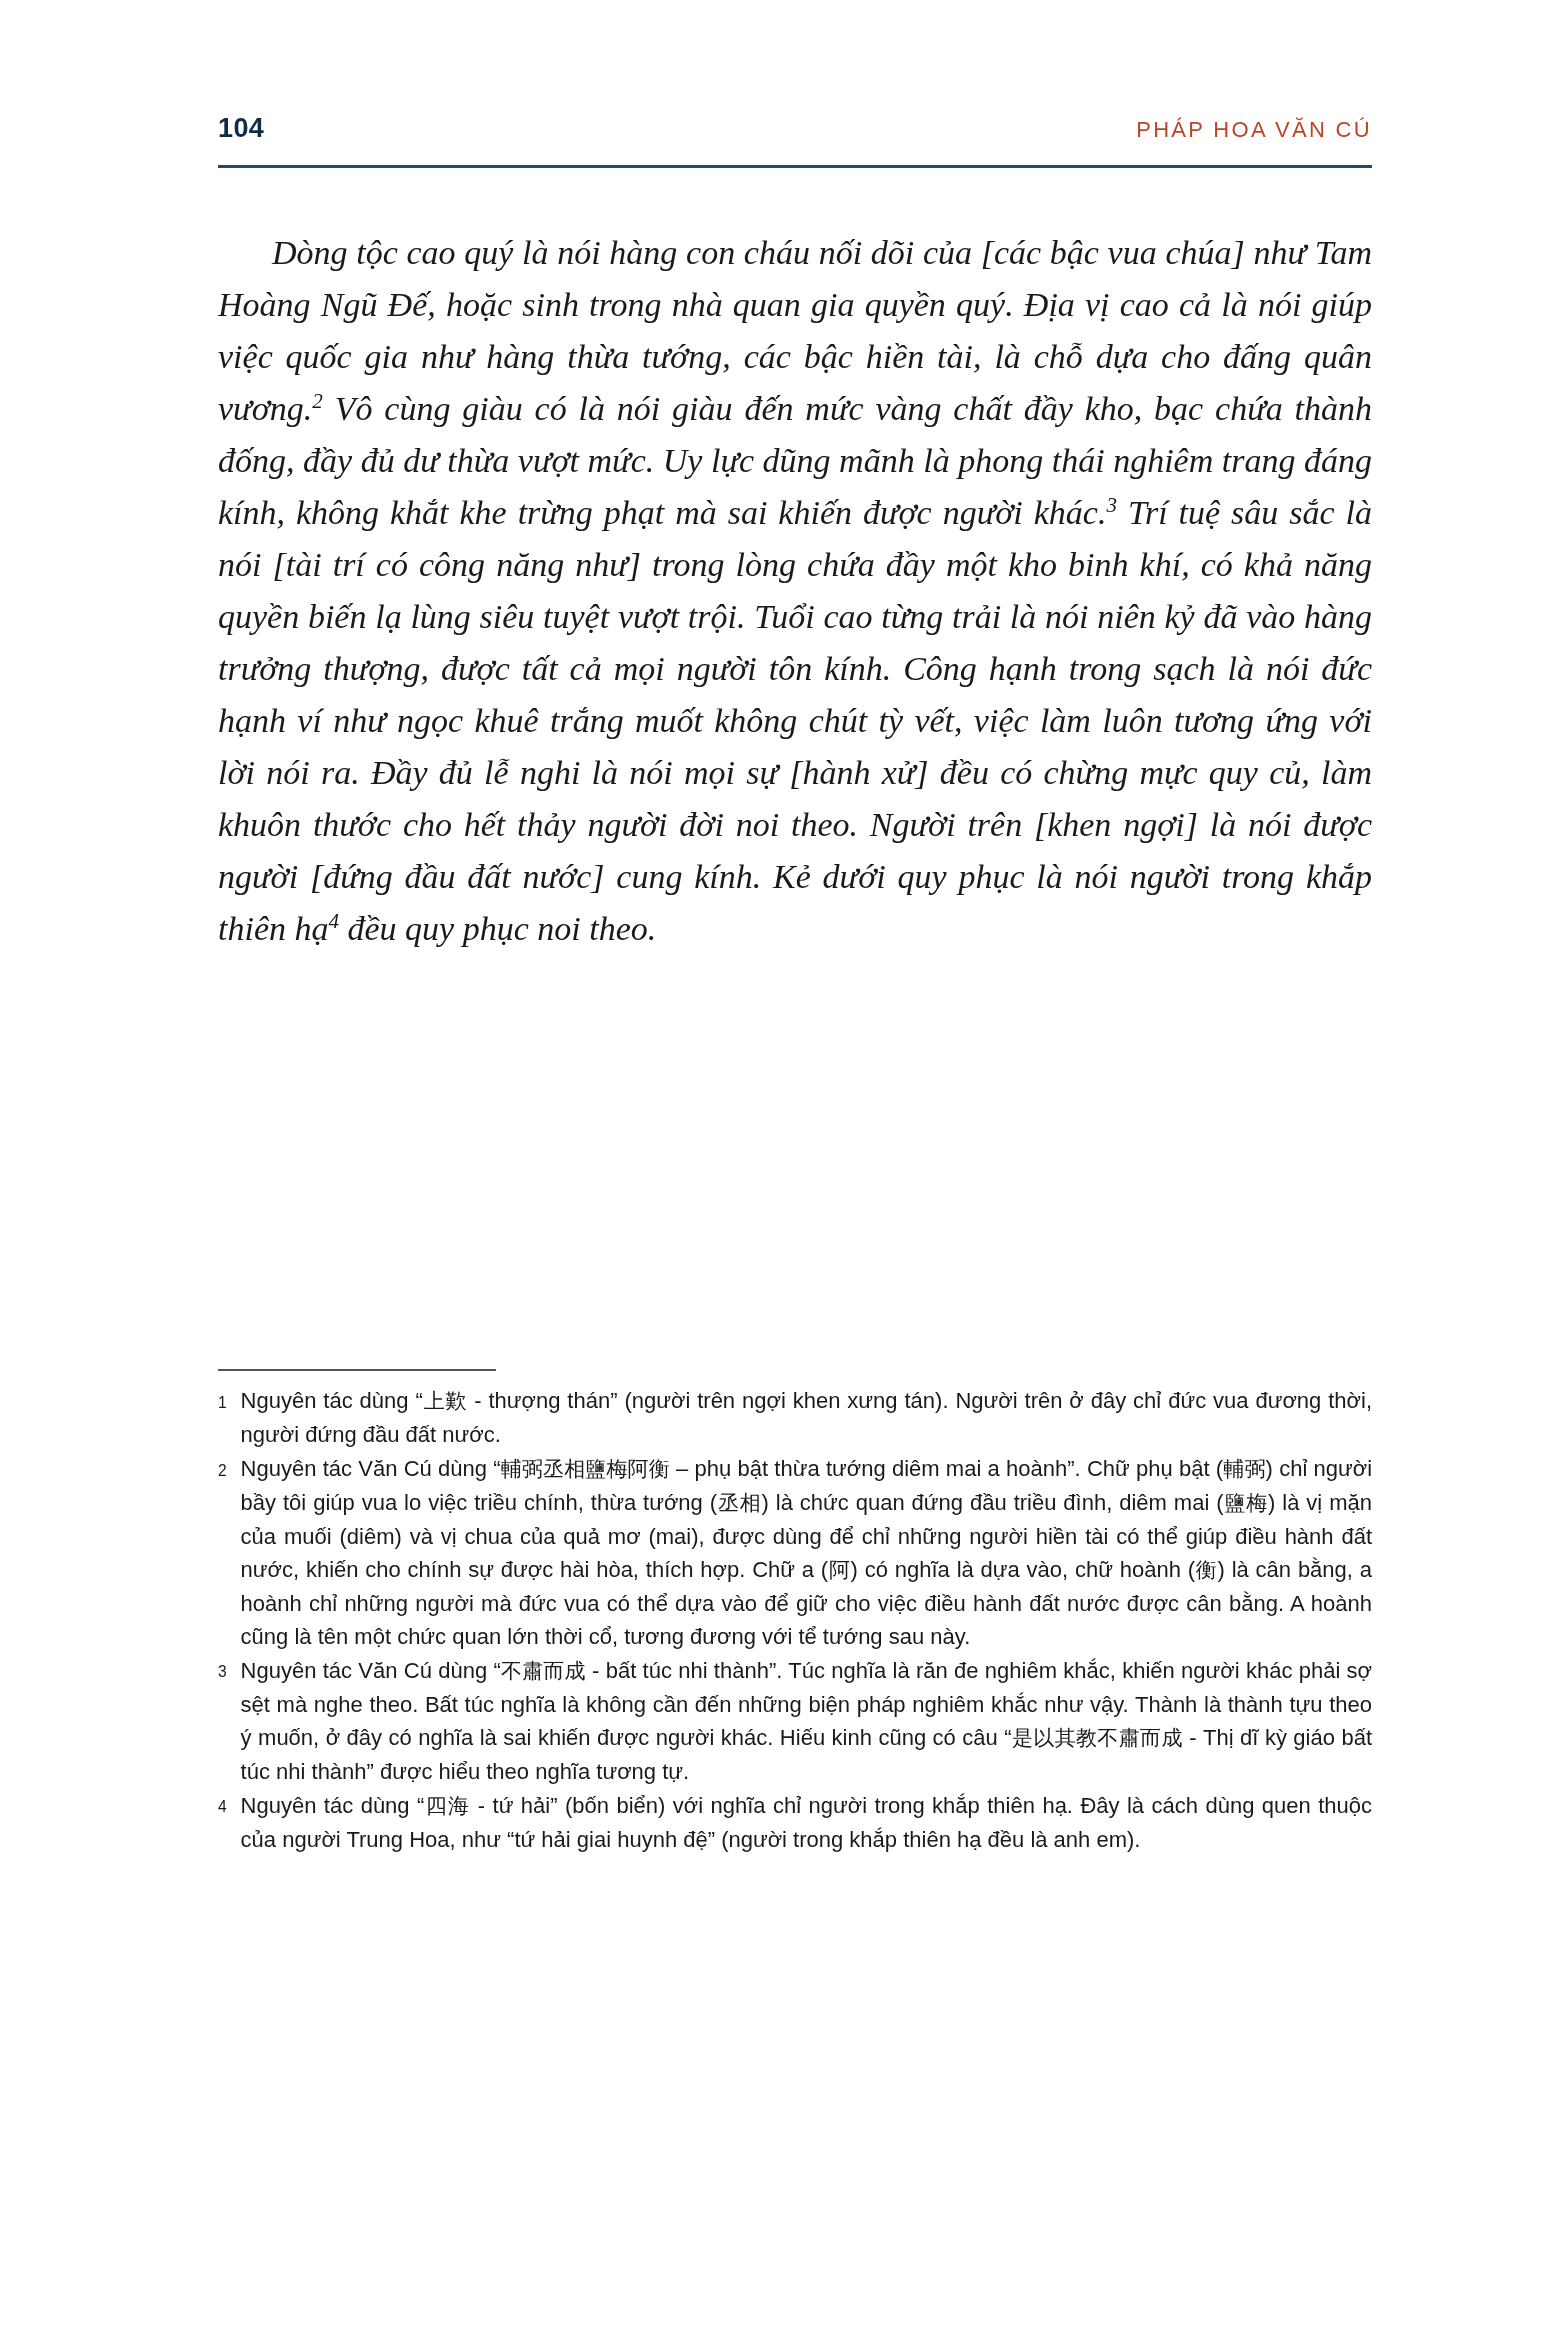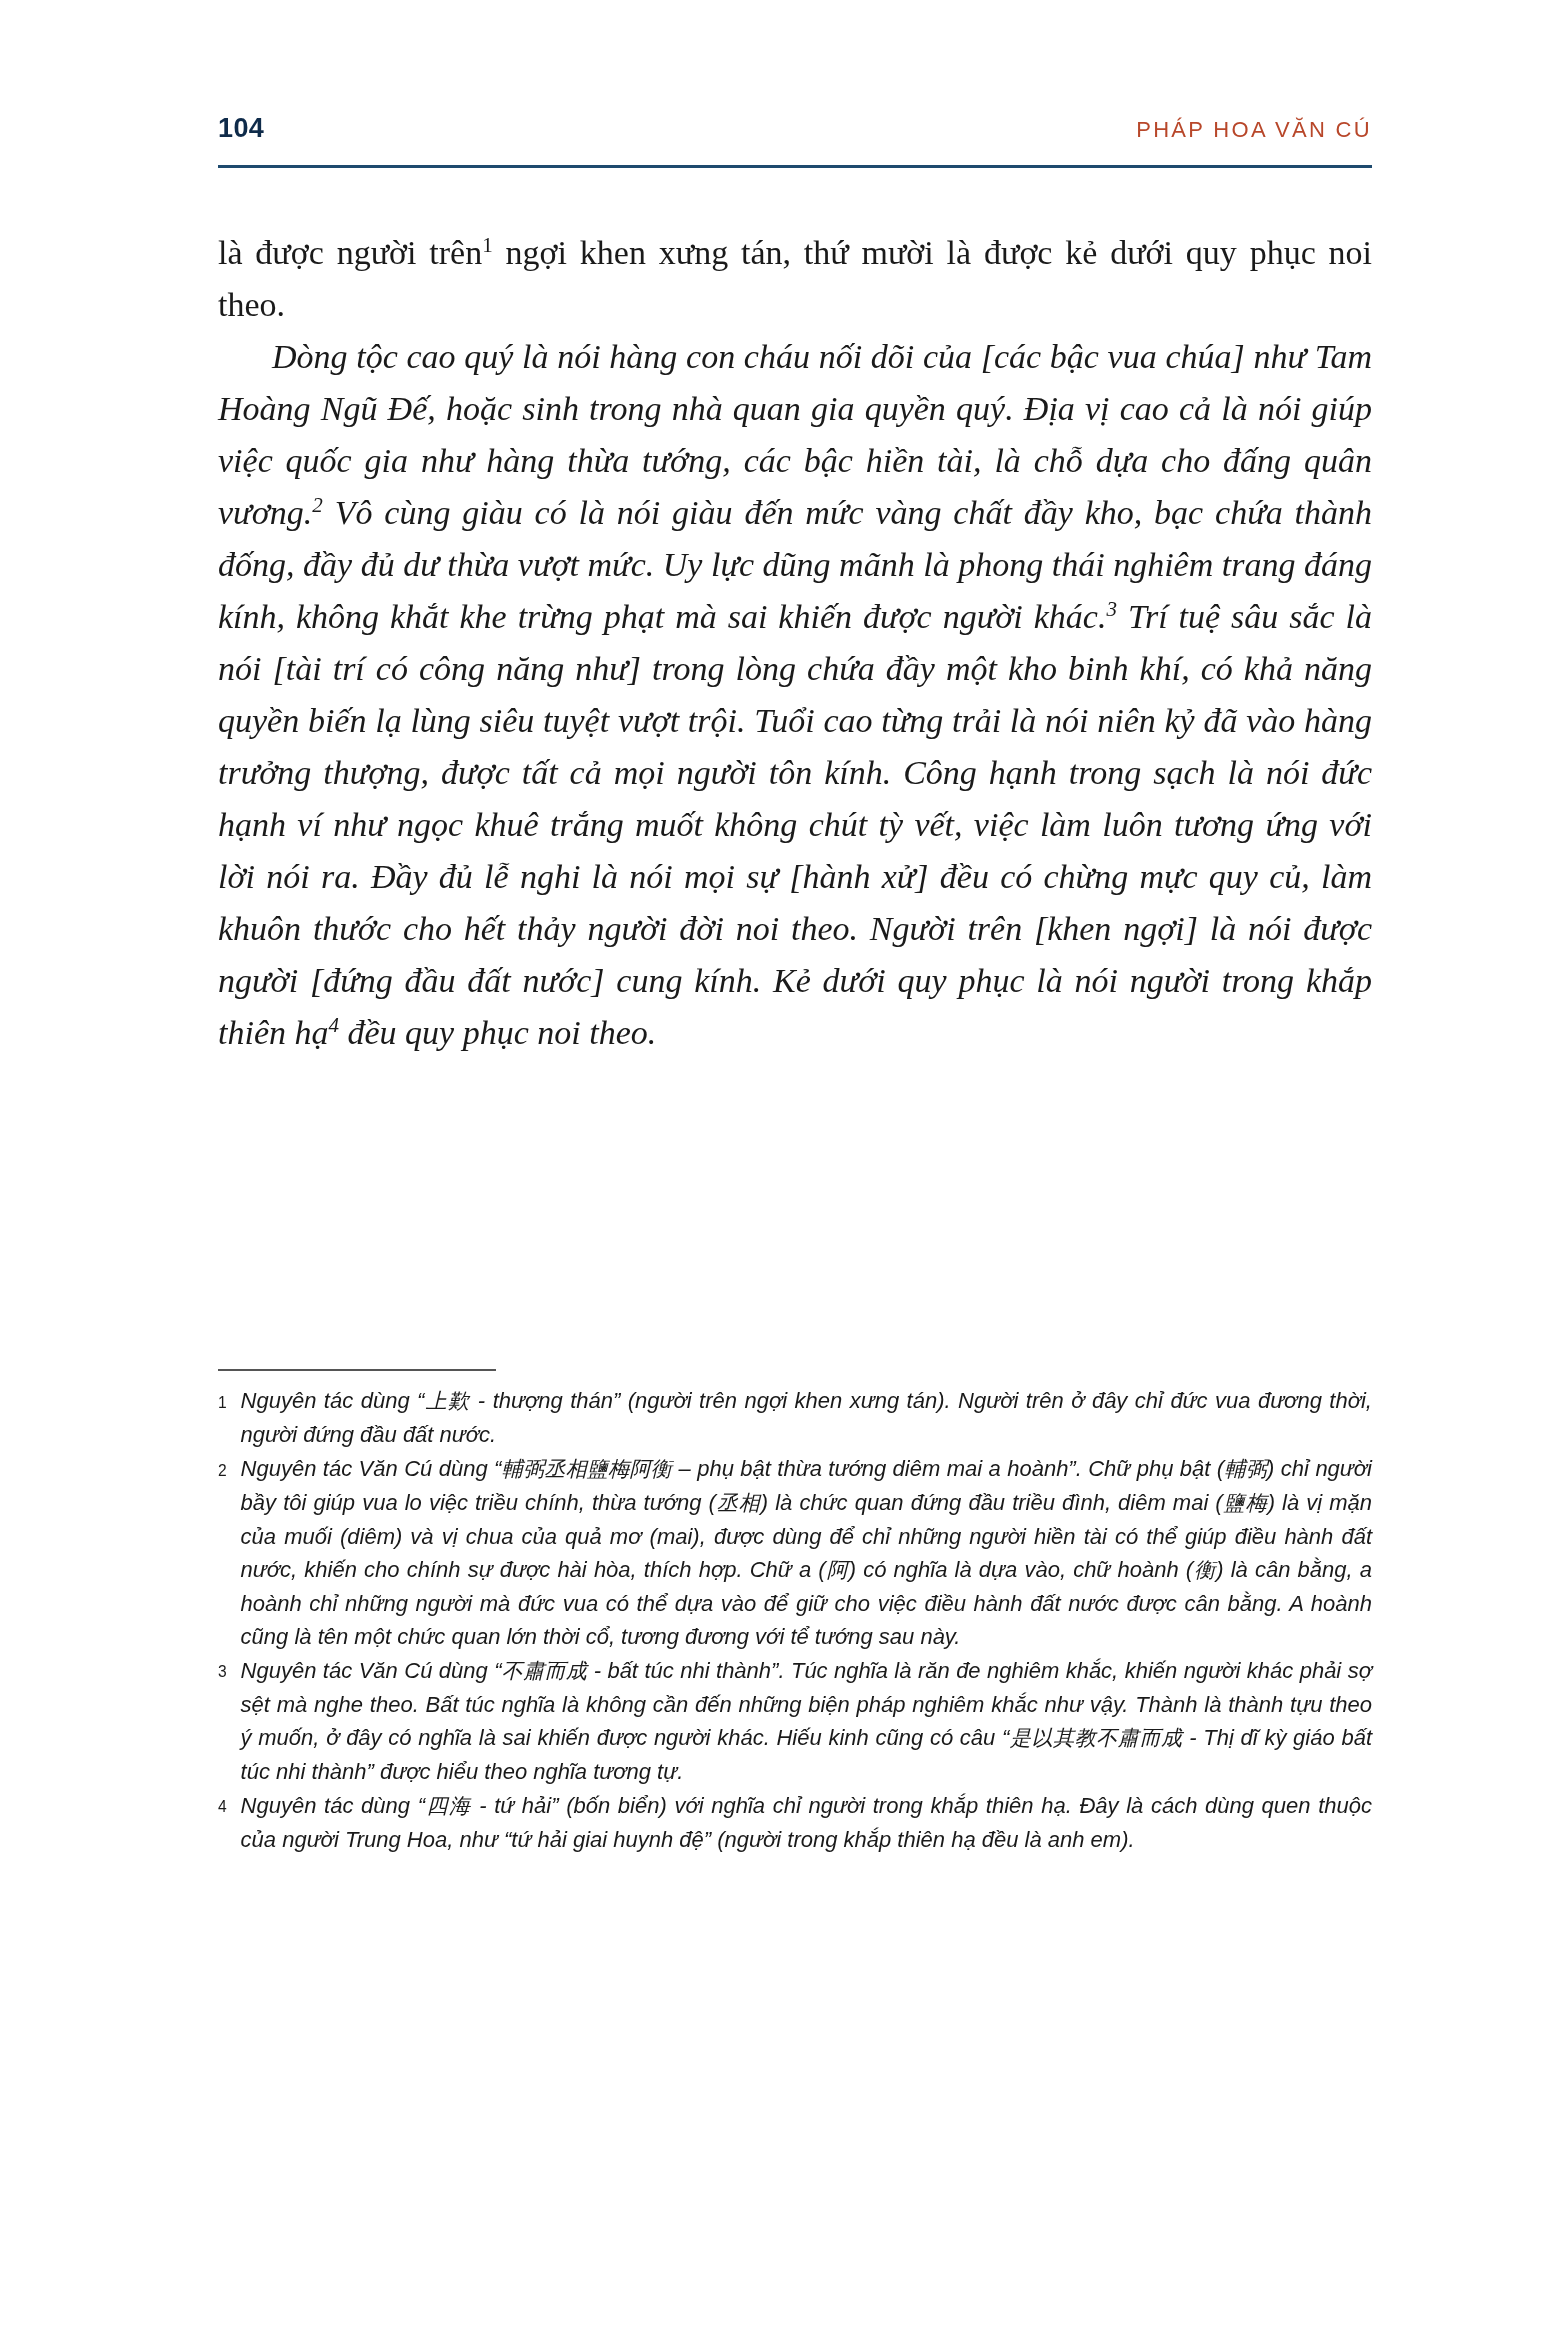--- a/index.html
+++ b/index.html
@@ -106,41 +106,39 @@
   .fn-marker {
     width: 22.6px;
     flex: 0 0 22.6px;
     font-size: 15.6px;
     padding-top: 1.7px;
     text-align: left;
   }
   .fn-body {
     flex: 1 1 auto;
     text-align: justify;
-    font-style: italic;
   }
   .han {
     font-family: "DejaVu Sans", sans-serif;
     font-size: 21px;
   }
 </style>
 </head>
 <body>
 
 <div class="page">
 
   <div class="runhead">
     <span class="folio">104</span>
     <span class="booktitle">PHÁP HOA VĂN CÚ</span>
   </div>
 
   <div class="rule"></div>
 
   <div class="body-text">
-    <p>là được người trên<sup>1</sup> ngợi khen xưng tán, thứ mười là được kẻ dưới quy phục noi theo.</p>
     <p class="indent">Dòng tộc cao quý là nói hàng con cháu nối dõi của [các bậc vua chúa] như Tam Hoàng Ngũ Đế, hoặc sinh trong nhà quan gia quyền quý. Địa vị cao cả là nói giúp việc quốc gia như hàng thừa tướng, các bậc hiền tài, là chỗ dựa cho đấng quân vương.<sup>2</sup> Vô cùng giàu có là nói giàu đến mức vàng chất đầy kho, bạc chứa thành đống, đầy đủ dư thừa vượt mức. Uy lực dũng mãnh là phong thái nghiêm trang đáng kính, không khắt khe trừng phạt mà sai khiến được người khác.<sup>3</sup> Trí tuệ sâu sắc là nói [tài trí có công năng như] trong lòng chứa đầy một kho binh khí, có khả năng quyền biến lạ lùng siêu tuyệt vượt trội. Tuổi cao từng trải là nói niên kỷ đã vào hàng trưởng thượng, được tất cả mọi người tôn kính. Công hạnh trong sạch là nói đức hạnh ví như ngọc khuê trắng muốt không chút tỳ vết, việc làm luôn tương ứng với lời nói ra. Đầy đủ lễ nghi là nói mọi sự [hành xử] đều có chừng mực quy củ, làm khuôn thước cho hết thảy người đời noi theo. Người trên [khen ngợi] là nói được người [đứng đầu đất nước] cung kính. Kẻ dưới quy phục là nói người trong khắp thiên hạ<sup>4</sup> đều quy phục noi theo.</p>
   </div>
 
   <div class="fn-rule"></div>
 
   <div class="footnotes">
     <div class="fn">
       <span class="fn-marker">1</span>
       <span class="fn-body">Nguyên tác dùng “<span class="han">上歎</span> - thượng thán” (người trên ngợi khen xưng tán). Người trên ở đây chỉ đức vua đương thời, người đứng đầu đất nước.</span>
     </div>

